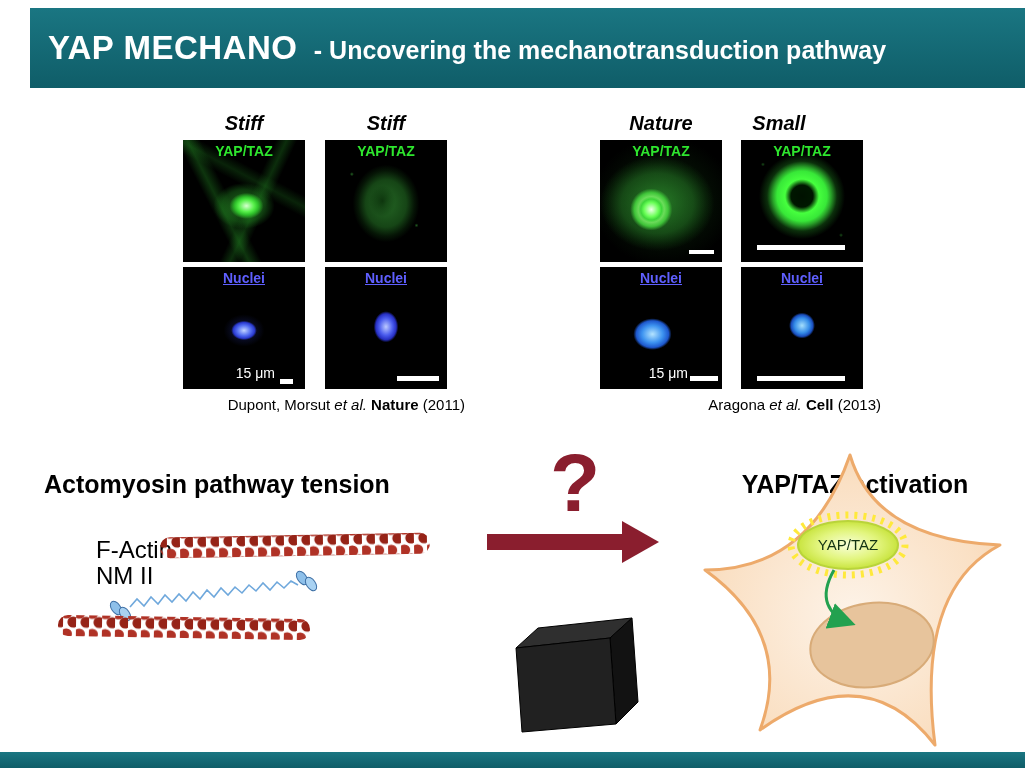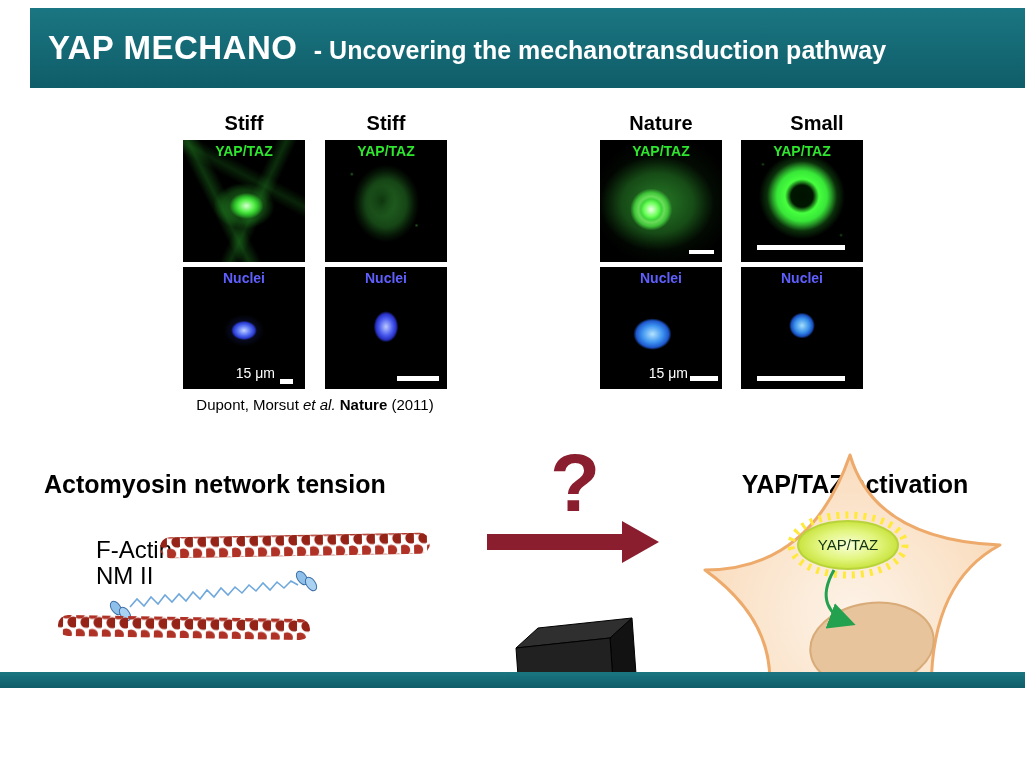--- a/index.html
+++ b/index.html
@@ -1,34 +1,34 @@
 <!DOCTYPE html>
 <html><head>
 <meta charset="utf-8">
 <style>
   html,body{margin:0;padding:0;background:#ffffff;}
-  .slide{position:relative;width:1025px;height:688px;background:#ffffff;overflow:hidden;
+  .slide{position:relative;width:1025px;height:768px;background:#ffffff;overflow:hidden;
          font-family:"Liberation Sans",sans-serif;color:#000;}
 
   
   .banner{position:absolute;left:30px;top:8px;right:0;height:80px;
           background:linear-gradient(180deg,#1a7682 0%,#0f5d68 100%);
           line-height:80px;white-space:nowrap;padding-left:18px;box-sizing:border-box;}
   .title-main{color:#fff;font-weight:bold;font-size:33px;letter-spacing:.5px;vertical-align:baseline;}
   .title-sub{color:#fff;font-weight:bold;font-size:25px;margin-left:12px;vertical-align:baseline;}
   .footerbar{position:absolute;left:0;right:0;bottom:0;height:16px;
              background:linear-gradient(180deg,#1a7682 0%,#0f5d68 100%);}
 
   
   .col-label{position:absolute;top:112px;width:122px;text-align:center;
-             font-size:20px;font-weight:bold;}
+             font-size:20px;font-weight:bold;font-style:italic;}
   .micro{position:absolute;width:122px;height:122px;background-color:#000;}
   .ch{position:absolute;top:3px;left:0;right:0;text-align:center;font-size:14px;font-weight:bold;}
   .ch-green{color:#2ee62e;}
-  .ch-blue{color:#5f5fff;}
+  .ch-blue{color:#5f5fff;text-decoration:underline;}
   .scale-text{position:absolute;color:#fff;font-size:14px;}
   .scale-bar{position:absolute;background:#fff;height:5px;}
 
   .m-stiff-yap{background-image:
     radial-gradient(ellipse 17px 13px at 52% 54%, #d6ffd0 0%, #57f04a 45%, rgba(50,205,45,.9) 68%, rgba(30,150,30,0) 100%),
     radial-gradient(ellipse 36px 27px at 50% 54%, rgba(62,200,56,.55) 0%, rgba(40,160,40,.35) 60%, rgba(0,0,0,0) 85%),
     linear-gradient(63deg, rgba(0,0,0,0) 30%, rgba(45,175,45,.30) 36%, rgba(0,0,0,0) 43%),
     linear-gradient(115deg, rgba(0,0,0,0) 52%, rgba(45,175,45,.26) 58%, rgba(0,0,0,0) 64%),
     linear-gradient(28deg, rgba(0,0,0,0) 58%, rgba(45,175,45,.2) 64%, rgba(0,0,0,0) 70%);}
   .m-soft-yap{background-image:
@@ -48,21 +48,21 @@
     radial-gradient(ellipse 75px 68px at 52% 50%, rgba(40,140,40,.25) 0%, rgba(0,0,0,0) 95%);}
   .m-small-yap{background-image:
     radial-gradient(circle at 50% 46%, rgba(0,18,0,.95) 0px, rgba(0,26,0,.9) 11px, #46ff3e 17px, #38e838 25px, rgba(52,205,52,.8) 29px, rgba(32,135,32,.35) 35px, rgba(0,0,0,0) 43px),
     radial-gradient(circle 2px at 18% 20%, rgba(60,190,60,.4) 0%, rgba(0,0,0,0) 100%),
     radial-gradient(circle 2px at 82% 78%, rgba(60,190,60,.4) 0%, rgba(0,0,0,0) 100%);}
   .m-large-nuc{background-image:
     radial-gradient(ellipse 23px 19px at 43% 55%, #b4e4ff 0%, #3d93f0 45%, rgba(32,95,222,.92) 70%, rgba(0,0,0,0) 83%);}
   .m-small-nuc{background-image:
     radial-gradient(circle 15px at 50% 48%, #a4defc 0%, #348ce8 50%, rgba(28,84,205,.92) 72%, rgba(0,0,0,0) 86%);}
 
-  .citation{position:absolute;top:396px;width:300px;text-align:center;font-size:15px;}
+  .citation{position:absolute;top:396px;width:300px;text-align:right;font-size:15px;}
 
   
   .heading{position:absolute;font-size:25px;font-weight:bold;}
   .diag-label{position:absolute;font-size:24px;}
   .qmark{position:absolute;left:530px;top:442px;width:90px;text-align:center;
          font-size:82px;font-weight:bold;color:#8a1e2e;line-height:1;}
   .arrow-bar{position:absolute;left:487px;top:534px;width:137px;height:16px;background:#8a1e2e;}
   .arrow-head{position:absolute;left:622px;top:521px;width:0;height:0;
               border-left:37px solid #8a1e2e;border-top:21px solid transparent;border-bottom:21px solid transparent;}
   .absvg{position:absolute;}
@@ -94,42 +94,45 @@
   <div class="micro m-soft-nuc" style="left:325px;top:267px">
     <span class="ch ch-blue">Nuclei</span>
     <span class="scale-bar" style="right:8px;bottom:8px;width:42px"></span>
   </div>
 
   <div class="citation" style="left:165px">
     <span>Dupont, Morsut </span><i>et al.</i> <b>Nature</b><span> (2011)</span>
   </div>
 
   <div class="col-label" style="left:600px">Nature</div>
-  <div class="col-label" style="left:756px">Small</div>
+  <div class="col-label" style="left:718px">Small</div>
 
   <div class="micro m-large-yap" style="left:600px;top:140px">
     <span class="ch ch-green">YAP/TAZ</span>
     <span class="scale-bar" style="right:8px;bottom:8px;width:25px;height:4px"></span>
   </div>
   <div class="micro m-small-yap" style="left:741px;top:140px">
     <span class="ch ch-green">YAP/TAZ</span>
     <span class="scale-bar" style="left:16px;bottom:12px;width:88px"></span>
   </div>
   <div class="micro m-large-nuc" style="left:600px;top:267px">
     <span class="ch ch-blue">Nuclei</span>
     <span class="scale-text" style="right:34px;bottom:8px">15 μm</span>
     <span class="scale-bar" style="right:4px;bottom:8px;width:28px"></span>
   </div>
   <div class="micro m-small-nuc" style="left:741px;top:267px">
     <span class="ch ch-blue">Nuclei</span>
     <span class="scale-bar" style="left:16px;bottom:8px;width:88px"></span>
   </div>
 
+  <div class="citation" style="left:581px">
+    <span>Aragona </span><i>et al.</i> <b>Cell</b><span> (2013)</span>
+  </div>
 
-  <div class="heading" style="left:44px;top:470px">Actomyosin network tension</div>
+  <div class="heading" style="left:44px;top:470px">Actomyosin pathway tension</div>
   <div class="diag-label" style="left:96px;top:536px">F-Actin</div>
   <div class="diag-label" style="left:96px;top:562px">NM II</div>
 
   <svg class="absvg" style="left:50px;top:525px" width="400" height="140" viewBox="0 0 400 140">
     <defs>
       <pattern id="beads" width="13" height="21" patternUnits="userSpaceOnUse">
         <circle cx="3.5" cy="6" r="5.6" fill="#b03226"></circle>
         <circle cx="10" cy="15" r="5.6" fill="#962317"></circle>
       </pattern>
     </defs>

